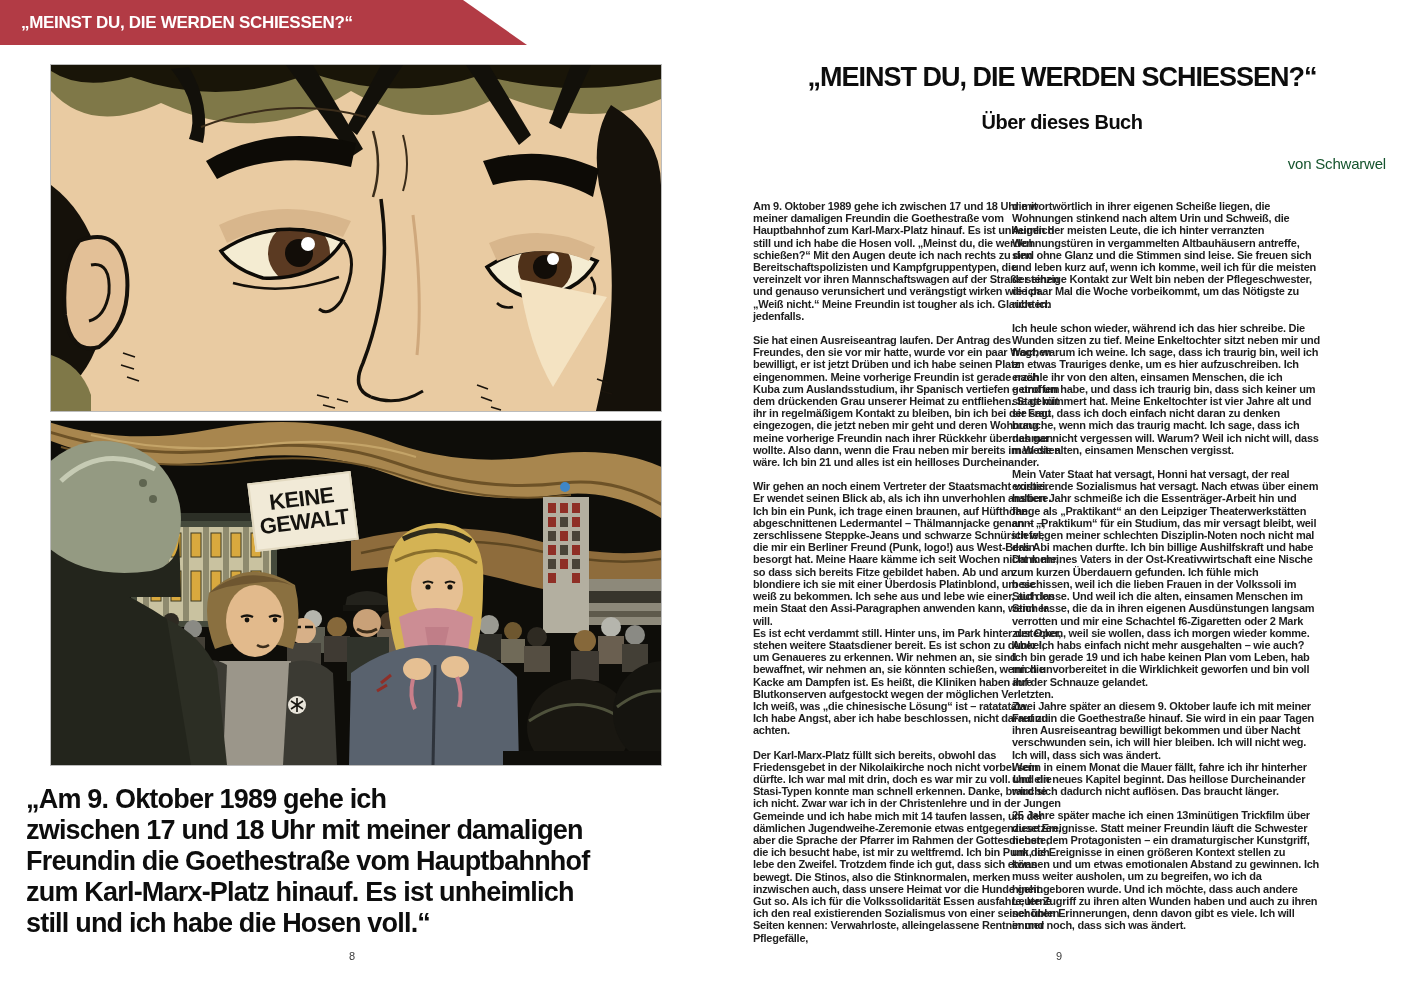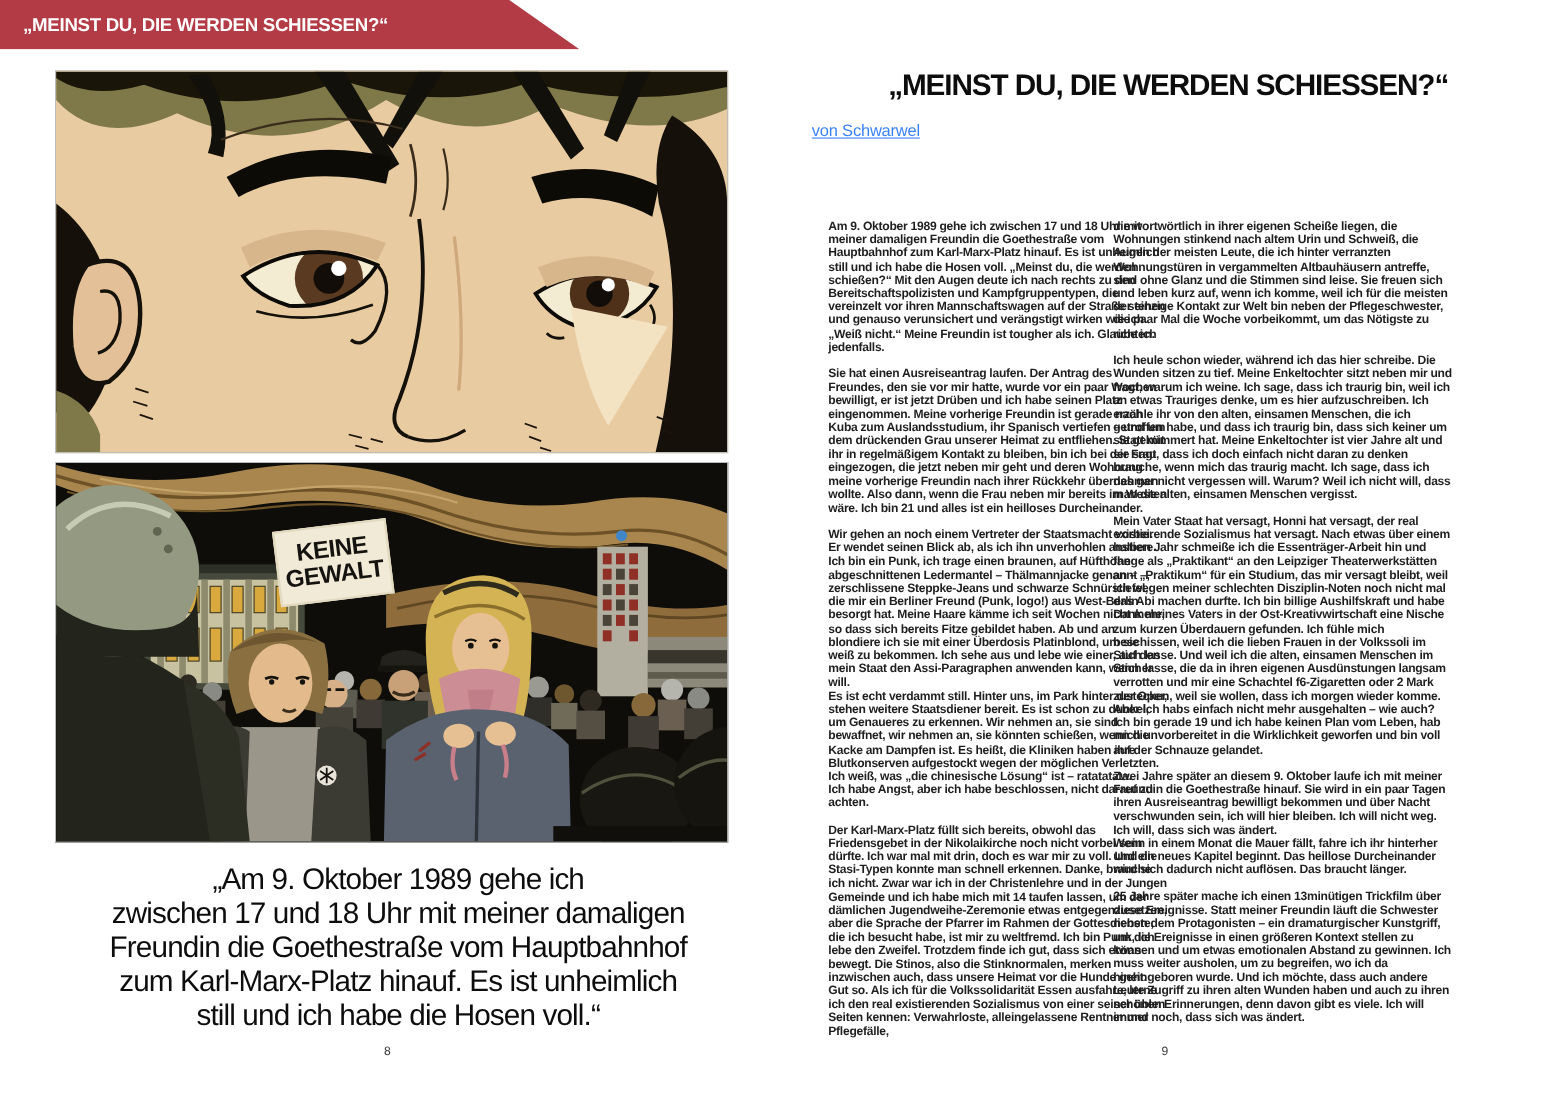--- a/index.html
+++ b/index.html
@@ -36,37 +36,37 @@
   .protest-sign{
     position:absolute;left:200px;top:56px;width:104px;
     transform:rotate(-7deg);
     background:#f1ead7;border:2px solid #e2d9c0;
     color:#15130f;font-weight:bold;font-size:22px;line-height:1.06;
     letter-spacing:-0.5px;text-align:center;padding:8px 4px 10px 4px;
     white-space:pre-line;box-sizing:border-box;
   }
   
   .big-quote{
-    position:absolute;left:40px;top:784px;width:644px;
-    text-align:center;font-weight:normal;font-size:27px;line-height:31px;
+    position:absolute;left:26px;top:784px;width:644px;
+    font-weight:bold;font-size:27px;line-height:31px;
     letter-spacing:-0.8px;white-space:pre-line;color:#0d0d0d;
   }
   
   .article{position:absolute;left:738px;top:62px;width:648px;}
   .article-title{
     text-align:center;font-weight:bold;font-size:27px;letter-spacing:-1px;
     color:#0d0d0d;margin:0 0 18px 0;
   }
   .article-subtitle{
     text-align:center;font-weight:bold;font-size:20px;letter-spacing:-0.5px;
     color:#0d0d0d;margin:0 0 21px 0;
   }
   .article-byline{
-    text-align:left;font-weight:normal;font-size:15px;letter-spacing:-0.2px;
-    color:#3b82f6;margin:0;text-decoration:underline;
+    text-align:right;font-weight:normal;font-size:15px;letter-spacing:-0.2px;
+    color:#14532d;margin:0;
   }
   
   .col{position:absolute;top:200px;width:308px;font-size:11px;line-height:12.2px;
        letter-spacing:-0.25px;color:#1f1f1f;font-weight:bold;}
   #col1{left:753px;}
   #col2{left:1012px;}
   .col p{margin:0 0 12px 0;white-space:pre-line;text-align:left;}
   
   .page-num{position:absolute;top:950px;font-size:11px;color:#3a3a3a;}
   #pagenum-left{left:349px;}
@@ -339,20 +339,21 @@
   <div class="big-quote">„Am 9. Oktober 1989 gehe ich
 zwischen 17 und 18 Uhr mit meiner damaligen
 Freundin die Goethestraße vom Hauptbahnhof
 zum Karl-Marx-Platz hinauf. Es ist unheimlich
 still und ich habe die Hosen voll.“</div>
 
   <div class="page-num" id="pagenum-left">8</div>
 
   <div class="article">
     <h1 class="article-title">„MEINST DU, DIE WERDEN SCHIESSEN?“</h1>
+    <h2 class="article-subtitle">Über dieses Buch</h2>
     <div class="article-byline">von Schwarwel</div>
   </div>
 
   <div class="col" id="col1">
     <p>Am 9. Oktober 1989 gehe ich zwischen 17 und 18 Uhr mit meiner damaligen Freundin die Goethestraße vom Hauptbahnhof zum Karl-Marx-Platz hinauf. Es ist unheimlich still und ich habe die Hosen voll. „Meinst du, die werden schießen?“ Mit den Augen deute ich nach rechts zu den Bereitschaftspolizisten und Kampfgruppentypen, die vereinzelt vor ihren Mannschaftswagen auf der Straße stehen und genauso verunsichert und verängstigt wirken wie ich.
 „Weiß nicht.“ Meine Freundin ist tougher als ich. Glaube ich jedenfalls.</p>
     <p>Sie hat einen Ausreiseantrag laufen. Der Antrag des Freundes, den sie vor mir hatte, wurde vor ein paar Wochen bewilligt, er ist jetzt Drüben und ich habe seinen Platz eingenommen. Meine vorherige Freundin ist gerade nach Kuba zum Auslandsstudium, ihr Spanisch vertiefen – und um dem drückenden Grau unserer Heimat zu entfliehen. Statt mit ihr in regelmäßigem Kontakt zu bleiben, bin ich bei der Frau eingezogen, die jetzt neben mir geht und deren Wohnung meine vorherige Freundin nach ihrer Rückkehr übernehmen wollte. Also dann, wenn die Frau neben mir bereits im Westen wäre. Ich bin 21 und alles ist ein heilloses Durcheinander.</p>
     <p>Wir gehen an noch einem Vertreter der Staatsmacht vorbei. Er wendet seinen Blick ab, als ich ihn unverhohlen anstiere. Ich bin ein Punk, ich trage einen braunen, auf Hüfthöhe abgeschnittenen Ledermantel – Thälmannjacke genannt –, zerschlissene Steppke-Jeans und schwarze Schnürstiefel, die mir ein Berliner Freund (Punk, logo!) aus West-Berlin besorgt hat. Meine Haare kämme ich seit Wochen nicht mehr, so dass sich bereits Fitze gebildet haben. Ab und an blondiere ich sie mit einer Überdosis Platinblond, um sie weiß zu bekommen. Ich sehe aus und lebe wie einer, auf den mein Staat den Assi-Paragraphen anwenden kann, wenn er will.
 Es ist echt verdammt still. Hinter uns, im Park hinter der Oper, stehen weitere Staatsdiener bereit. Es ist schon zu dunkel, um Genaueres zu erkennen. Wir nehmen an, sie sind bewaffnet, wir nehmen an, sie könnten schießen, wenn die Kacke am Dampfen ist. Es heißt, die Kliniken haben ihre Blutkonserven aufgestockt wegen der möglichen Verletzten. Ich weiß, was „die chinesische Lösung“ ist – ratatatata.
 Ich habe Angst, aber ich habe beschlossen, nicht darauf zu achten.</p>

